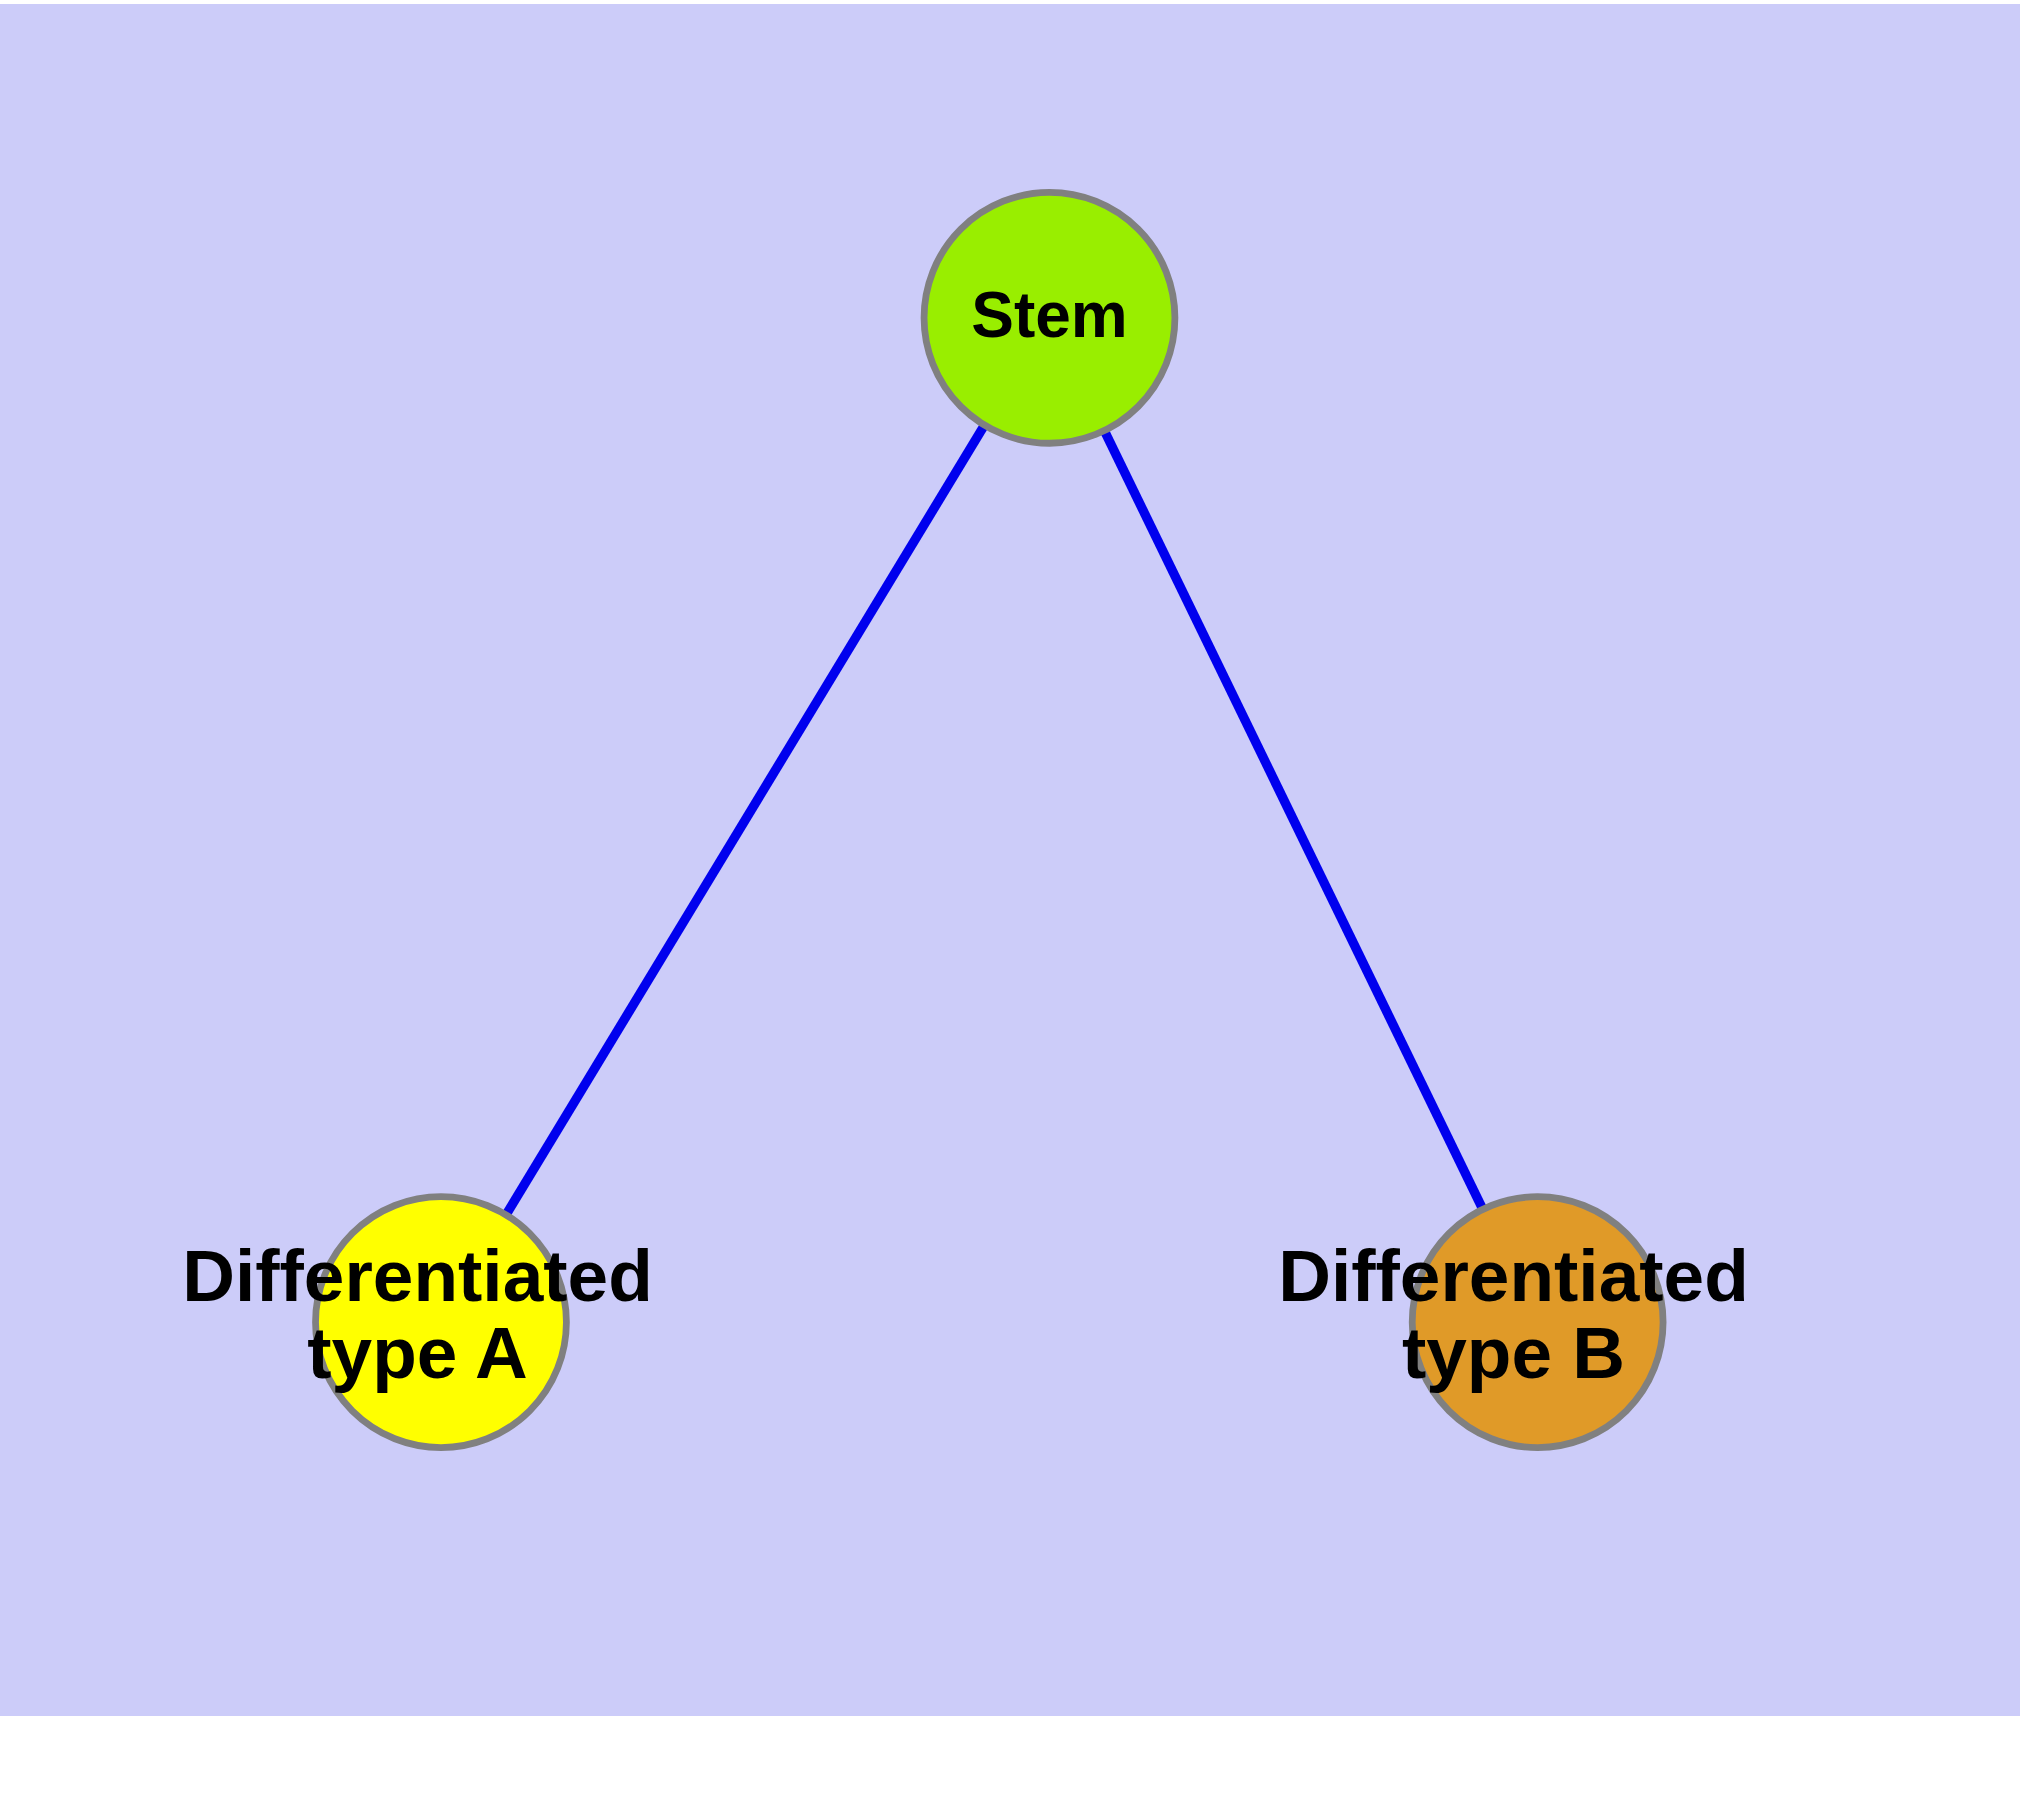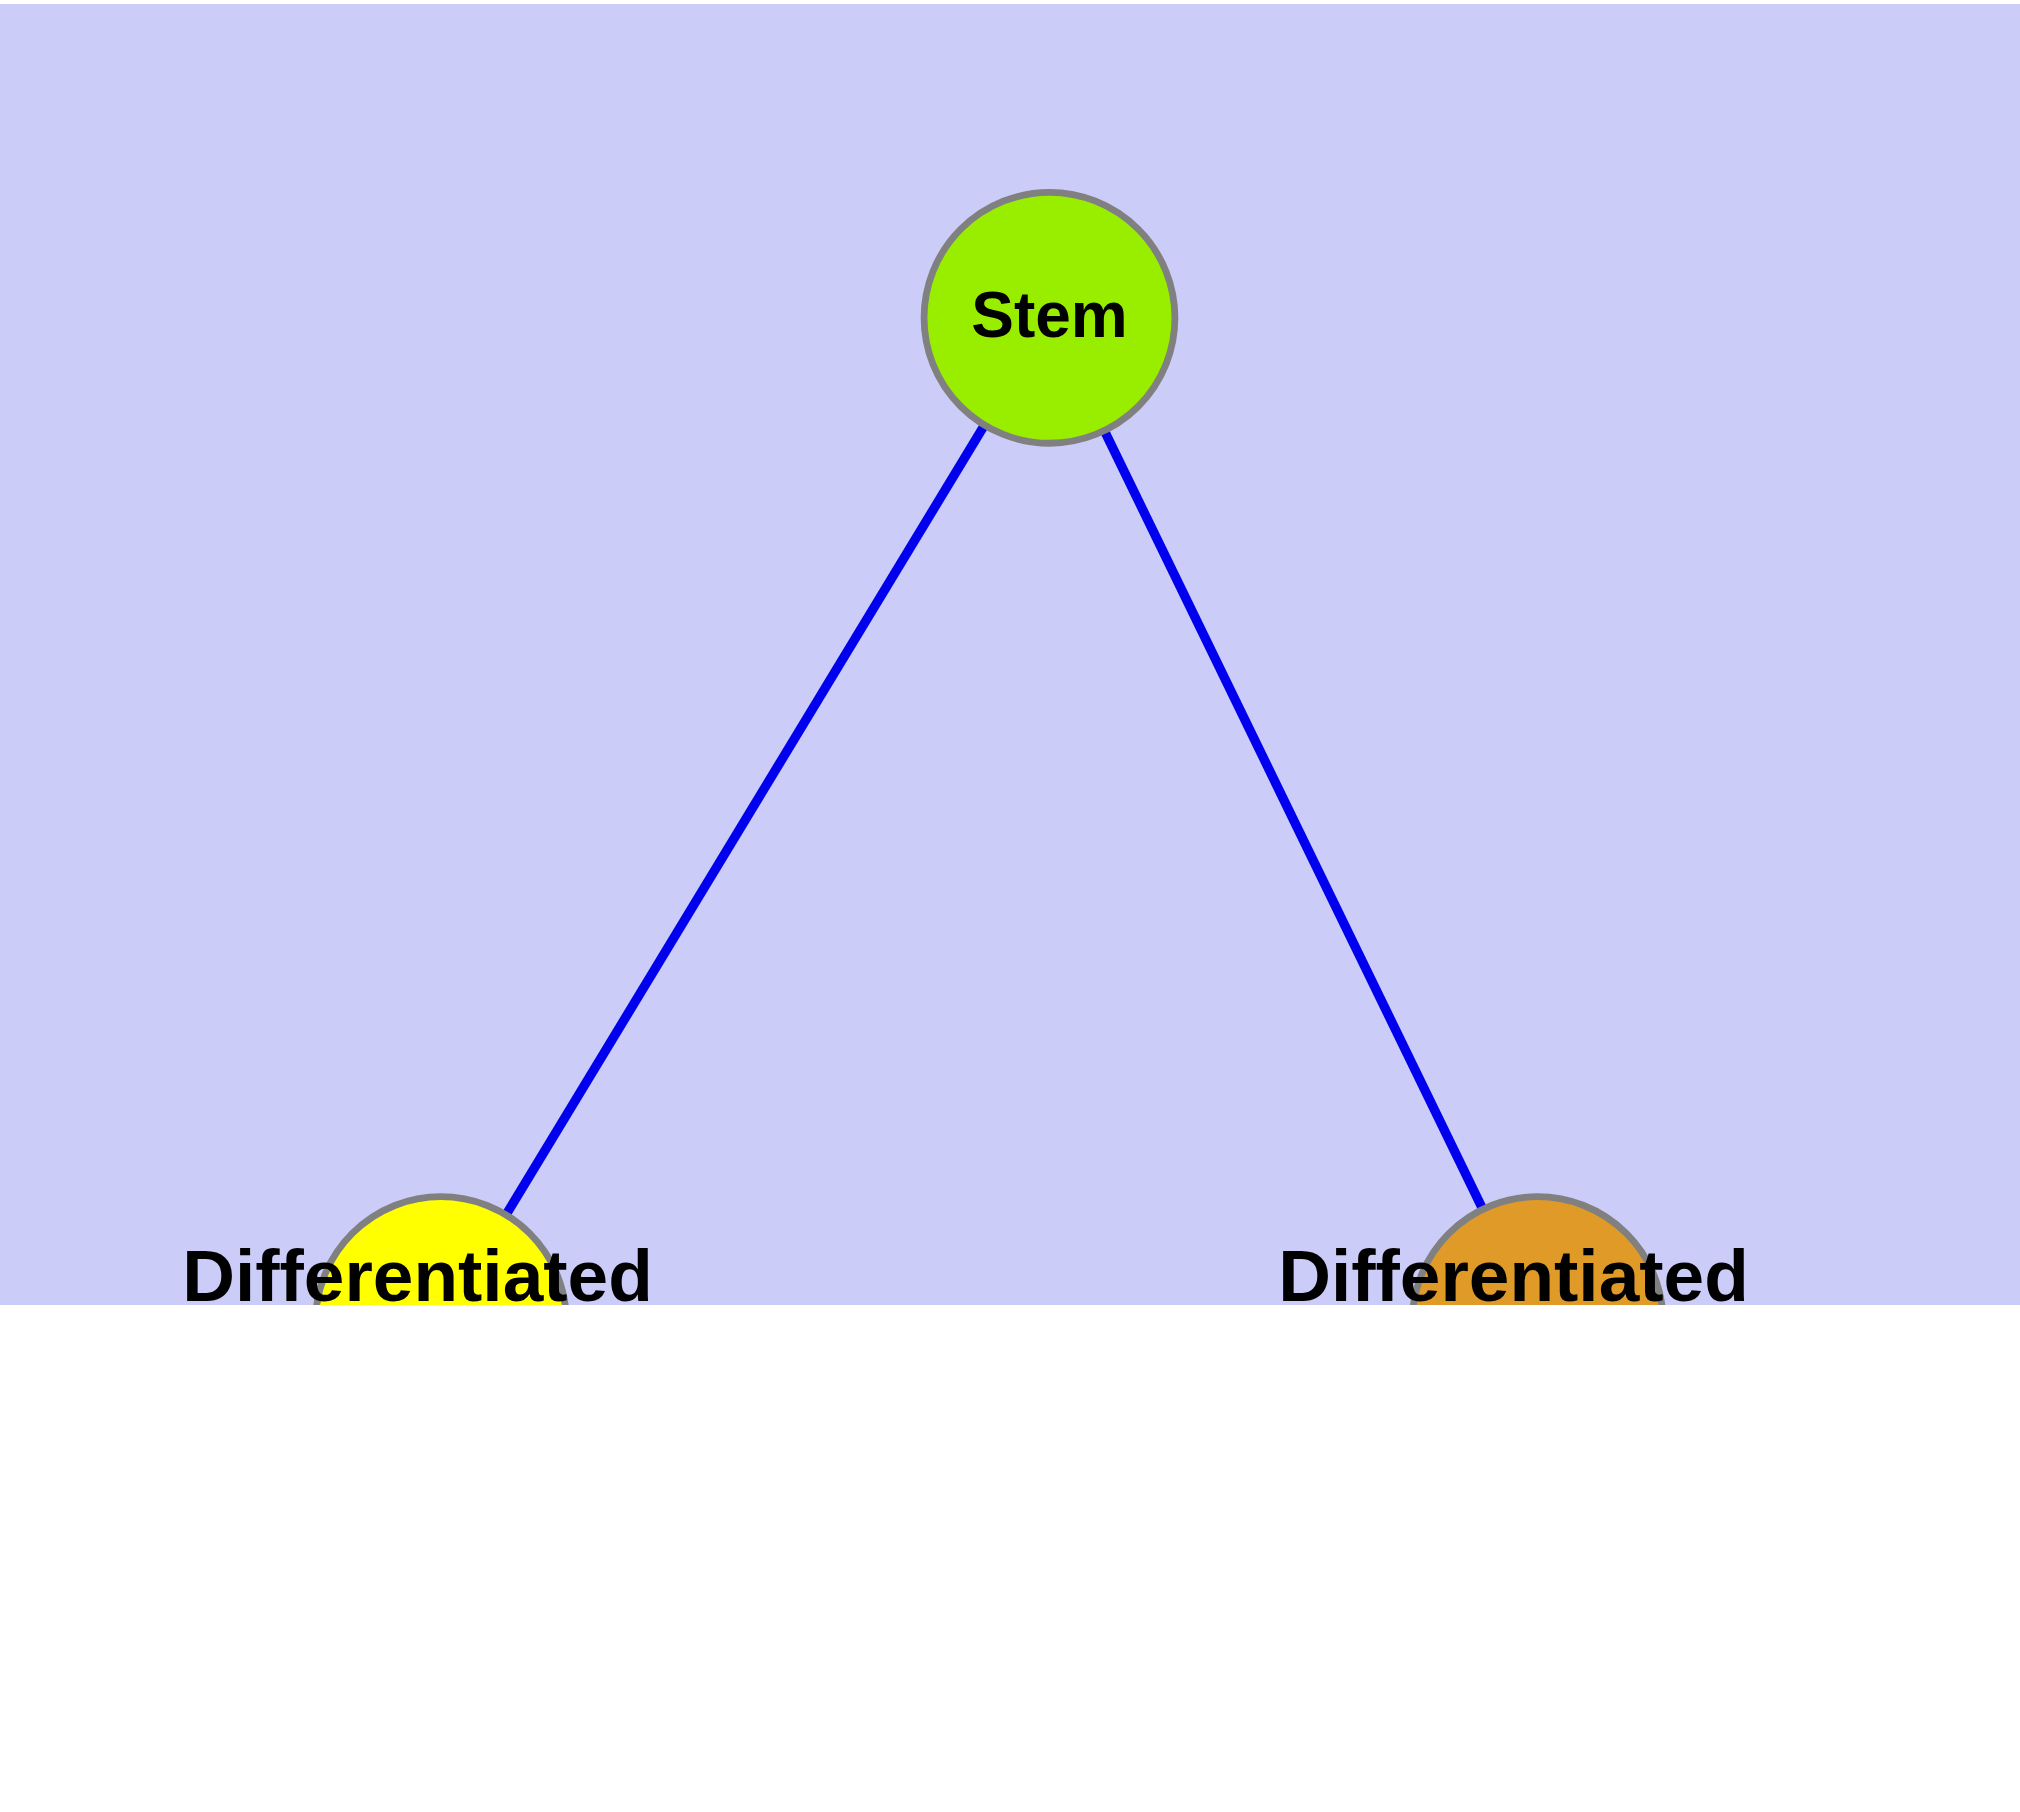--- a/index.html
+++ b/index.html
@@ -3,21 +3,21 @@
 <meta charset="utf-8">
 <style>
   html, body {
     margin: 0;
     padding: 0;
     background: #ffffff;
   }
   #canvas {
     position: relative;
     width: 2021px;
-    height: 1305px;
+    height: 1716px;
     background: #ffffff;
     overflow: hidden;
     font-family: "Liberation Sans", sans-serif;
   }
   #plot-area {
     position: absolute;
     left: 0;
     top: 4.2px;
     width: 2021px;
     height: 1801px;

